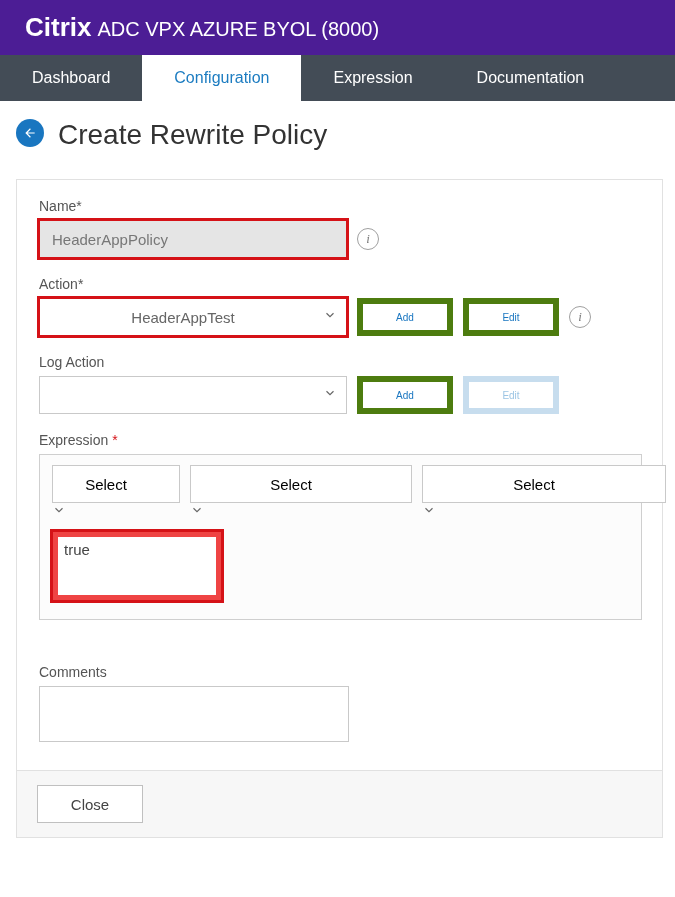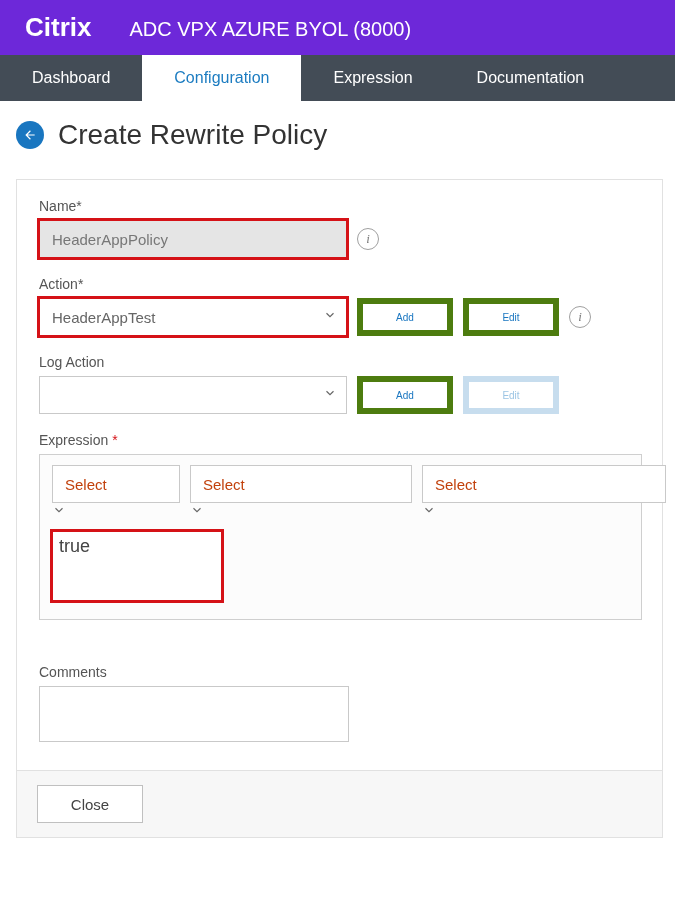--- a/index.html
+++ b/index.html
@@ -1,69 +1,69 @@
 <!DOCTYPE html>
 <html><head>
   <meta charset="utf-8">
   <style>
     * { box-sizing: border-box; margin: 0; padding: 0; }
     body { font-family: -apple-system, BlinkMacSystemFont, "Segoe UI", Arial, sans-serif; background: #fff; width: 675px; }
     
-    .header { background: #6d28d9; color: #fff; padding: 12px 25px; display: flex; align-items: baseline; gap: 32px; }
+    .header { background: #4c1d95; color: #fff; padding: 12px 25px; display: flex; align-items: baseline; }
     .brand { font-size: 26px; font-weight: 700; }
     .product { font-size: 20px; font-weight: 300; margin-left: 6px; }
     
     .tabs { background: #434c56; display: flex; }
     .tab { color: #fff; padding: 14px 32px; font-size: 16px; cursor: pointer; }
     .tab.active { background: #fff; color: #1c7cc1; }
     
     .page { padding: 18px 12px 20px 16px; }
     
-    .title-row { display: flex; align-items: center; margin-bottom: 28px; }
+    .title-row { display: flex; align-items: flex-start; margin-bottom: 28px; }
     .back-btn { width: 28px; height: 28px; border-radius: 50%; background: #1976c0; display: flex; align-items: center; justify-content: center; cursor: pointer; margin-right: 14px; }
     .back-btn svg { fill: #fff; }
     .page-title { font-size: 28px; font-weight: 300; color: #333; }
     
     .form-area { border: 1px solid #e1e1e1; padding: 0; }
     .form-body { padding: 18px 20px 20px 22px; }
     
     .field { margin-bottom: 18px; }
     .label { font-size: 14px; color: #555; margin-bottom: 6px; display: block; }
     
     .row { display: flex; align-items: center; gap: 10px; }
     
     .text-input {
       height: 38px; border: 1px solid #c9c9c9; padding: 0 12px; font-size: 15px; color: #777; width: 308px; background: #e5e5e5;
     }
     
     .select-wrap { position: relative; display: inline-block; }
     .select-input {
-      height: 38px; border: 1px solid #c9c9c9; padding: 0 32px 0 12px; font-size: 15px; color: #666; width: 308px; background: #fff; cursor: pointer; display: flex; align-items: center;
+      height: 38px; border: 1px solid #c9c9c9; padding: 0 32px 0 12px; font-size: 15px; color: #666; width: 308px; background: #fff; cursor: pointer; display: flex; align-items: center; justify-content: center;
     }
     .select-wrap .chev { position: absolute; right: 10px; top: 50%; transform: translateY(-50%); pointer-events: none; }
     
     .btn-outline {
       height: 38px; min-width: 96px; border: 6px solid #4d7c0f; background: #fff; color: #1976c0; font-size: 10px; cursor: pointer; padding: 0 16px;
     }
     .btn-outline.disabled { color: #9cc5e4; border-color: #c7ddee; cursor: default; }
     
     .info-icon { width: 22px; height: 22px; border-radius: 50%; border: 1.5px solid #a0a0a0; display: inline-flex; align-items: center; justify-content: center; font-family: Georgia, serif; font-style: italic; font-size: 13px; color: #7b7b7b; }
     
     .highlight-red { outline: 3px solid #d51217; outline-offset: -1px; }
     
     .expr-box { border: 1px solid #cfcfcf; background: #fcfcfc; padding: 10px 12px 14px; }
     .expr-selects { display: flex; gap: 10px; }
     .expr-select { position: relative; }
-    .expr-select .select-input { color: #c2410c; }
+    .expr-select .select-input { color: #000000; }
     .expr-select.sm .select-input { width: 128px; }
     .expr-select.md .select-input { width: 222px; }
     .expr-select.lg .select-input { width: 244px; }
     
     .expr-text {
-      width: 170px; height: 70px; border: 1px solid #ef4444; background: #fff; font-size: 18px; color: #444; padding: 4px 6px; resize: none; font-family: inherit; margin-top: 10px;
+      width: 170px; height: 70px; border: 6px solid #ef4444; background: #fff; font-size: 15px; color: #444; padding: 4px 6px; resize: none; font-family: inherit; margin-top: 10px;
     }
     
     .comments-box { width: 310px; height: 56px; border: 1px solid #c9c9c9; background: #fff; resize: none; }
     
     .footer { background: #f7f7f7; border-top: 1px solid #e1e1e1; padding: 14px 20px; display: flex; gap: 18px; }
     .btn-primary { height: 38px; min-width: 116px; background: #0d6cbf; color: #fff; border: none; font-size: 15px; cursor: pointer; }
     .btn-secondary { height: 38px; min-width: 106px; background: #fff; color: #444; border: 1px solid #c0c0c0; font-size: 15px; cursor: pointer; }
     
     .red-star { color: #d51217; }
     

